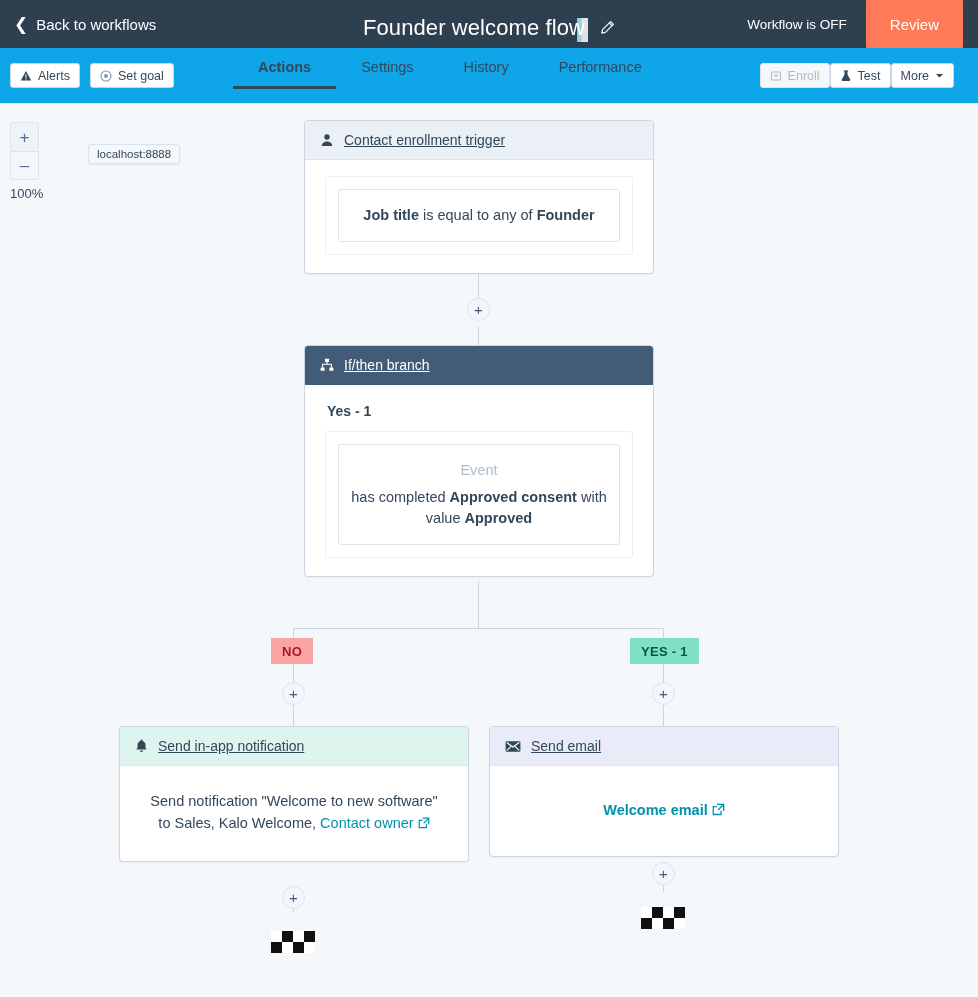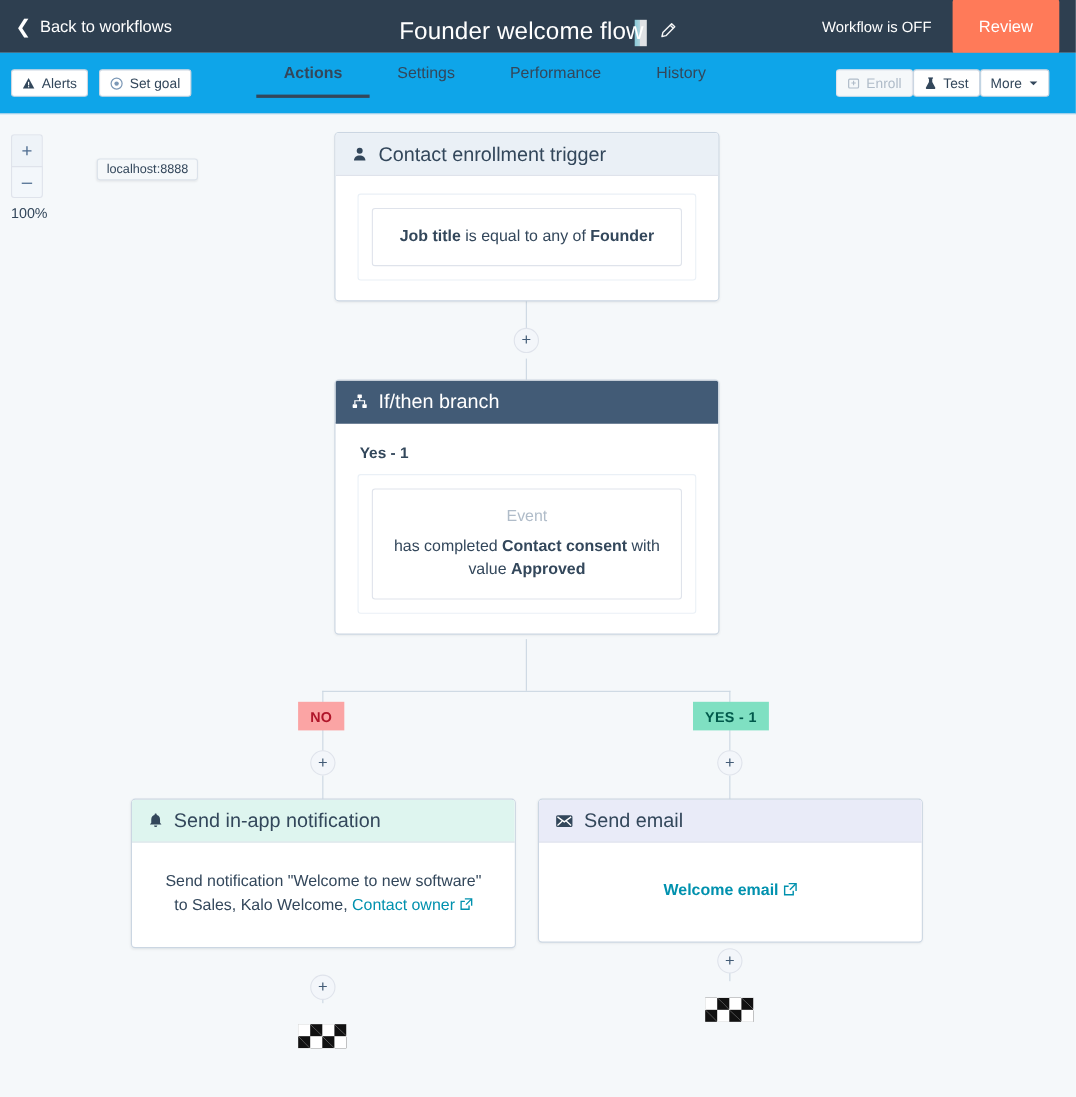--- a/index.html
+++ b/index.html
@@ -109,22 +109,23 @@
   
   .node {
     position: absolute; background: #ffffff;
     border: 1px solid #cbd6e2; border-radius: 4px;
     box-shadow: 0 1px 2px rgba(0,0,0,.05);
     overflow: hidden;
   }
   .node-head {
     display: flex; align-items: center; gap: 10px;
     height: 39px; padding: 0 15px;
-    font-size: 18px; color: #33475b;
+    font-size: 14px; color: #33475b;
     border-bottom: 1px solid #dfe3eb;
+    text-decoration: underline;
   }
   .node-head.trigger { background: #eaf0f6; }
   .node-head.branch  { background: #425b76; color: #ffffff; border-bottom-color: #425b76; }
   .node-head.inapp   { background: #def5ef; }
   .node-head.email   { background: #e9ebf8; }
   .node-body { padding: 16px 20px 18px; }
 
   .crit-outer {
     border: 1px solid #eaf0f6; border-radius: 3px; padding: 12px;
   }
@@ -226,24 +227,24 @@
   </div>
 
   <div class="tabs">
     <div class="tab active">
       <span>Actions</span>
     </div>
     <div class="tab">
       <span>Settings</span>
     </div>
     <div class="tab">
+      <span>History</span>
+    </div>
+    <div class="tab">
       <span>Performance</span>
-    </div>
-    <div class="tab">
-      <span>History</span>
     </div>
   </div>
 
   <div class="nav-right">
     <button class="btn-sm disabled">
       <span>
         <svg class="icn" width="12" height="12" viewBox="0 0 12 12">
             <rect x="1.5" y="2" width="9" height="8" rx="1" fill="none" stroke="#b0bcc9" stroke-width="1.1"></rect>
             <path d="M4 5.5h4M6 3.5v4" stroke="#b0bcc9" stroke-width="1"></path>
           </svg>
@@ -336,21 +337,21 @@
           <path d="M7 3.9v2.4M2.6 9.6V6.3h8.8v3.3" stroke="#ffffff" stroke-width="1.1" fill="none"></path>
         </svg>
       </span>
       <span>If/then branch</span>
     </div>
     <div class="node-body">
       <div class="branch-label">Yes - 1</div>
       <div class="crit-outer">
         <div class="crit-box">
           <div class="crit-title">Event</div>
-          <div><span>has completed </span><b>Contact consent</b><span> with</span> <span>value </span><b>Approved</b></div>
+          <div><span>has completed </span><b>Approved consent</b><span> with</span> <span>value </span><b>Approved</b></div>
         </div>
       </div>
     </div>
   </div>
 
   <div class="node" style="left:119px; top:622px; width:350px;">
     <div class="node-head inapp">
       <span>
         <svg class="icn" width="13" height="14" viewBox="0 0 13 14">
             <path d="M6.5 0.6c-.6 0-1 .4-1 1v.4C3.7 2.5 2.5 4 2.5 5.9v3L1.2 10.6h10.6L10.5 8.9v-3c0-1.9-1.2-3.4-3-3.9v-.4c0-.6-.4-1-1-1z" fill="#33475b"></path>

